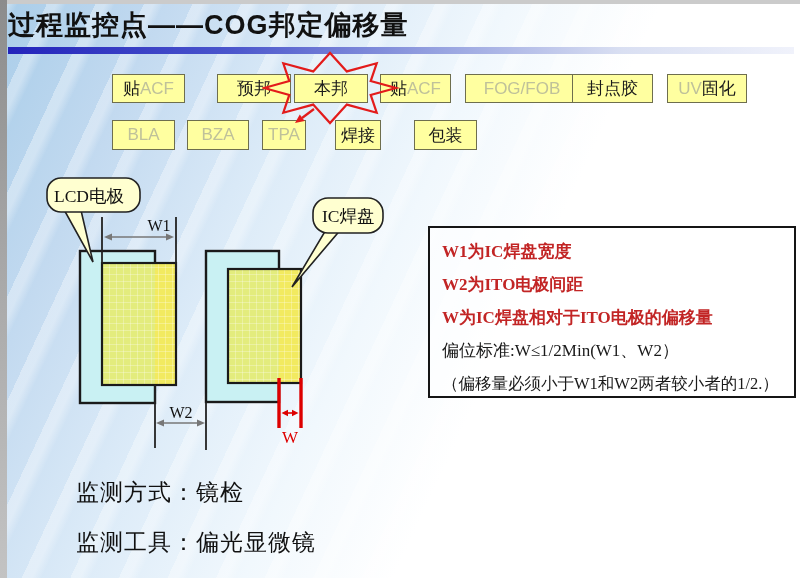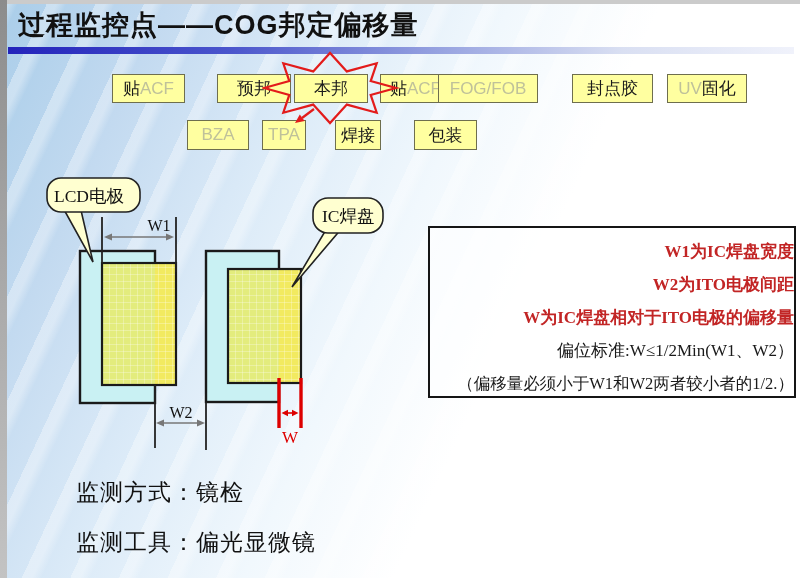--- a/index.html
+++ b/index.html
@@ -8,21 +8,21 @@
     background:linear-gradient(115deg,#a9cde9 0%,#c3daf0 16%,#dcebf8 32%,#f1f8fd 48%,#ffffff 62%,#ffffff 100%);
     font-family:"Liberation Serif","DejaVu Serif",serif;
   }
   .slide .streaks{
     position:absolute; inset:0; pointer-events:none;
     background:repeating-linear-gradient(115deg, rgba(255,255,255,0.35) 0 9px, rgba(255,255,255,0) 18px 44px);
   }
   .edge-top{position:absolute;left:0;top:0;right:0;height:4px;background:#cbcbcb;}
   .edge-left{position:absolute;left:0;top:0;bottom:0;width:7px;background:linear-gradient(to bottom,#8c8c8c,#a7a7a7 45%,#c3c3c3);}
   .title{
-    position:absolute;left:18px;top:7px;font-size:27px;font-weight:bold;color:#111;
+    position:absolute;left:8px;top:7px;font-size:27px;font-weight:bold;color:#111;
     font-family:"Liberation Sans","DejaVu Sans",sans-serif;letter-spacing:1px;white-space:nowrap;
   }
   .accent-bar{
     position:absolute;left:8px;top:47px;width:786px;height:7px;
     background:linear-gradient(to right,#2323bb 0%,#4a55cc 28%,#97a3e0 55%,#d9dff2 78%,#f0f2fb 100%);
   }
   .flow-row{position:absolute;left:0;width:800px;}
   .row1{top:74px;height:29px;}
   .row2{top:120px;height:30px;}
   .step{
@@ -34,21 +34,21 @@
   }
   .step .muted{color:#bfc19a;}
   .starburst-svg{position:absolute;left:262px;top:51px;z-index:5;pointer-events:none;}
   .diagram-svg{position:absolute;left:40px;top:170px;}
   .diagram-svg text{font-family:"Liberation Serif","DejaVu Serif",serif;}
   .spec-box{
     position:absolute;left:428px;top:226px;width:368px;height:172px;box-sizing:border-box;
     border:2.5px solid #151515;background:rgba(255,255,255,0.55);
     padding:7px 0 0 12px;
   }
-  .spec-line{font-size:17px;line-height:33px;color:#1a1a1a;white-space:nowrap;text-align:right;}
+  .spec-line{font-size:17px;line-height:33px;color:#1a1a1a;white-space:nowrap;}
   .spec-line.red{color:#c22525;font-weight:bold;}
   .spec-line.note{font-size:16.5px;}
   .footer-line{position:absolute;left:76px;font-size:23px;color:#111;letter-spacing:1px;white-space:nowrap;}
   .footer-method{top:477px;}
   .footer-tool{top:527px;text-align:right;}
 </style>
 </head>
 <body>
 
 <div class="slide">
@@ -73,37 +73,40 @@
     <div class="step" style="left:294px;width:74px">
         <span>本邦</span>
         <span class="muted"></span>
         <span></span>
       </div>
     <div class="step" style="left:380px;width:71px">
         <span>贴</span>
         <span class="muted">ACF</span>
         <span></span>
       </div>
-    <div class="step" style="left:438px;width:100px">
+    <div class="step" style="left:465px;width:114px">
         <span></span>
         <span class="muted">FOG/FOB</span>
         <span></span>
       </div>
     <div class="step" style="left:572px;width:81px">
         <span>封点胶</span>
         <span class="muted"></span>
         <span></span>
       </div>
     <div class="step" style="left:667px;width:80px">
         <span class="muted">UV</span>
         <span>固化</span>
       </div>
   </div>
 
   <div class="flow-row row2">
+    <div class="step" style="left:112px;width:63px">
+        <span class="muted">BLA</span>
+      </div>
     <div class="step" style="left:187px;width:62px">
         <span class="muted">BZA</span>
       </div>
     <div class="step" style="left:262px;width:44px">
         <span class="muted">TPA</span>
       </div>
     <div class="step" style="left:335px;width:46px">
         <span>焊接</span>
       </div>
     <div class="step" style="left:414px;width:63px">

